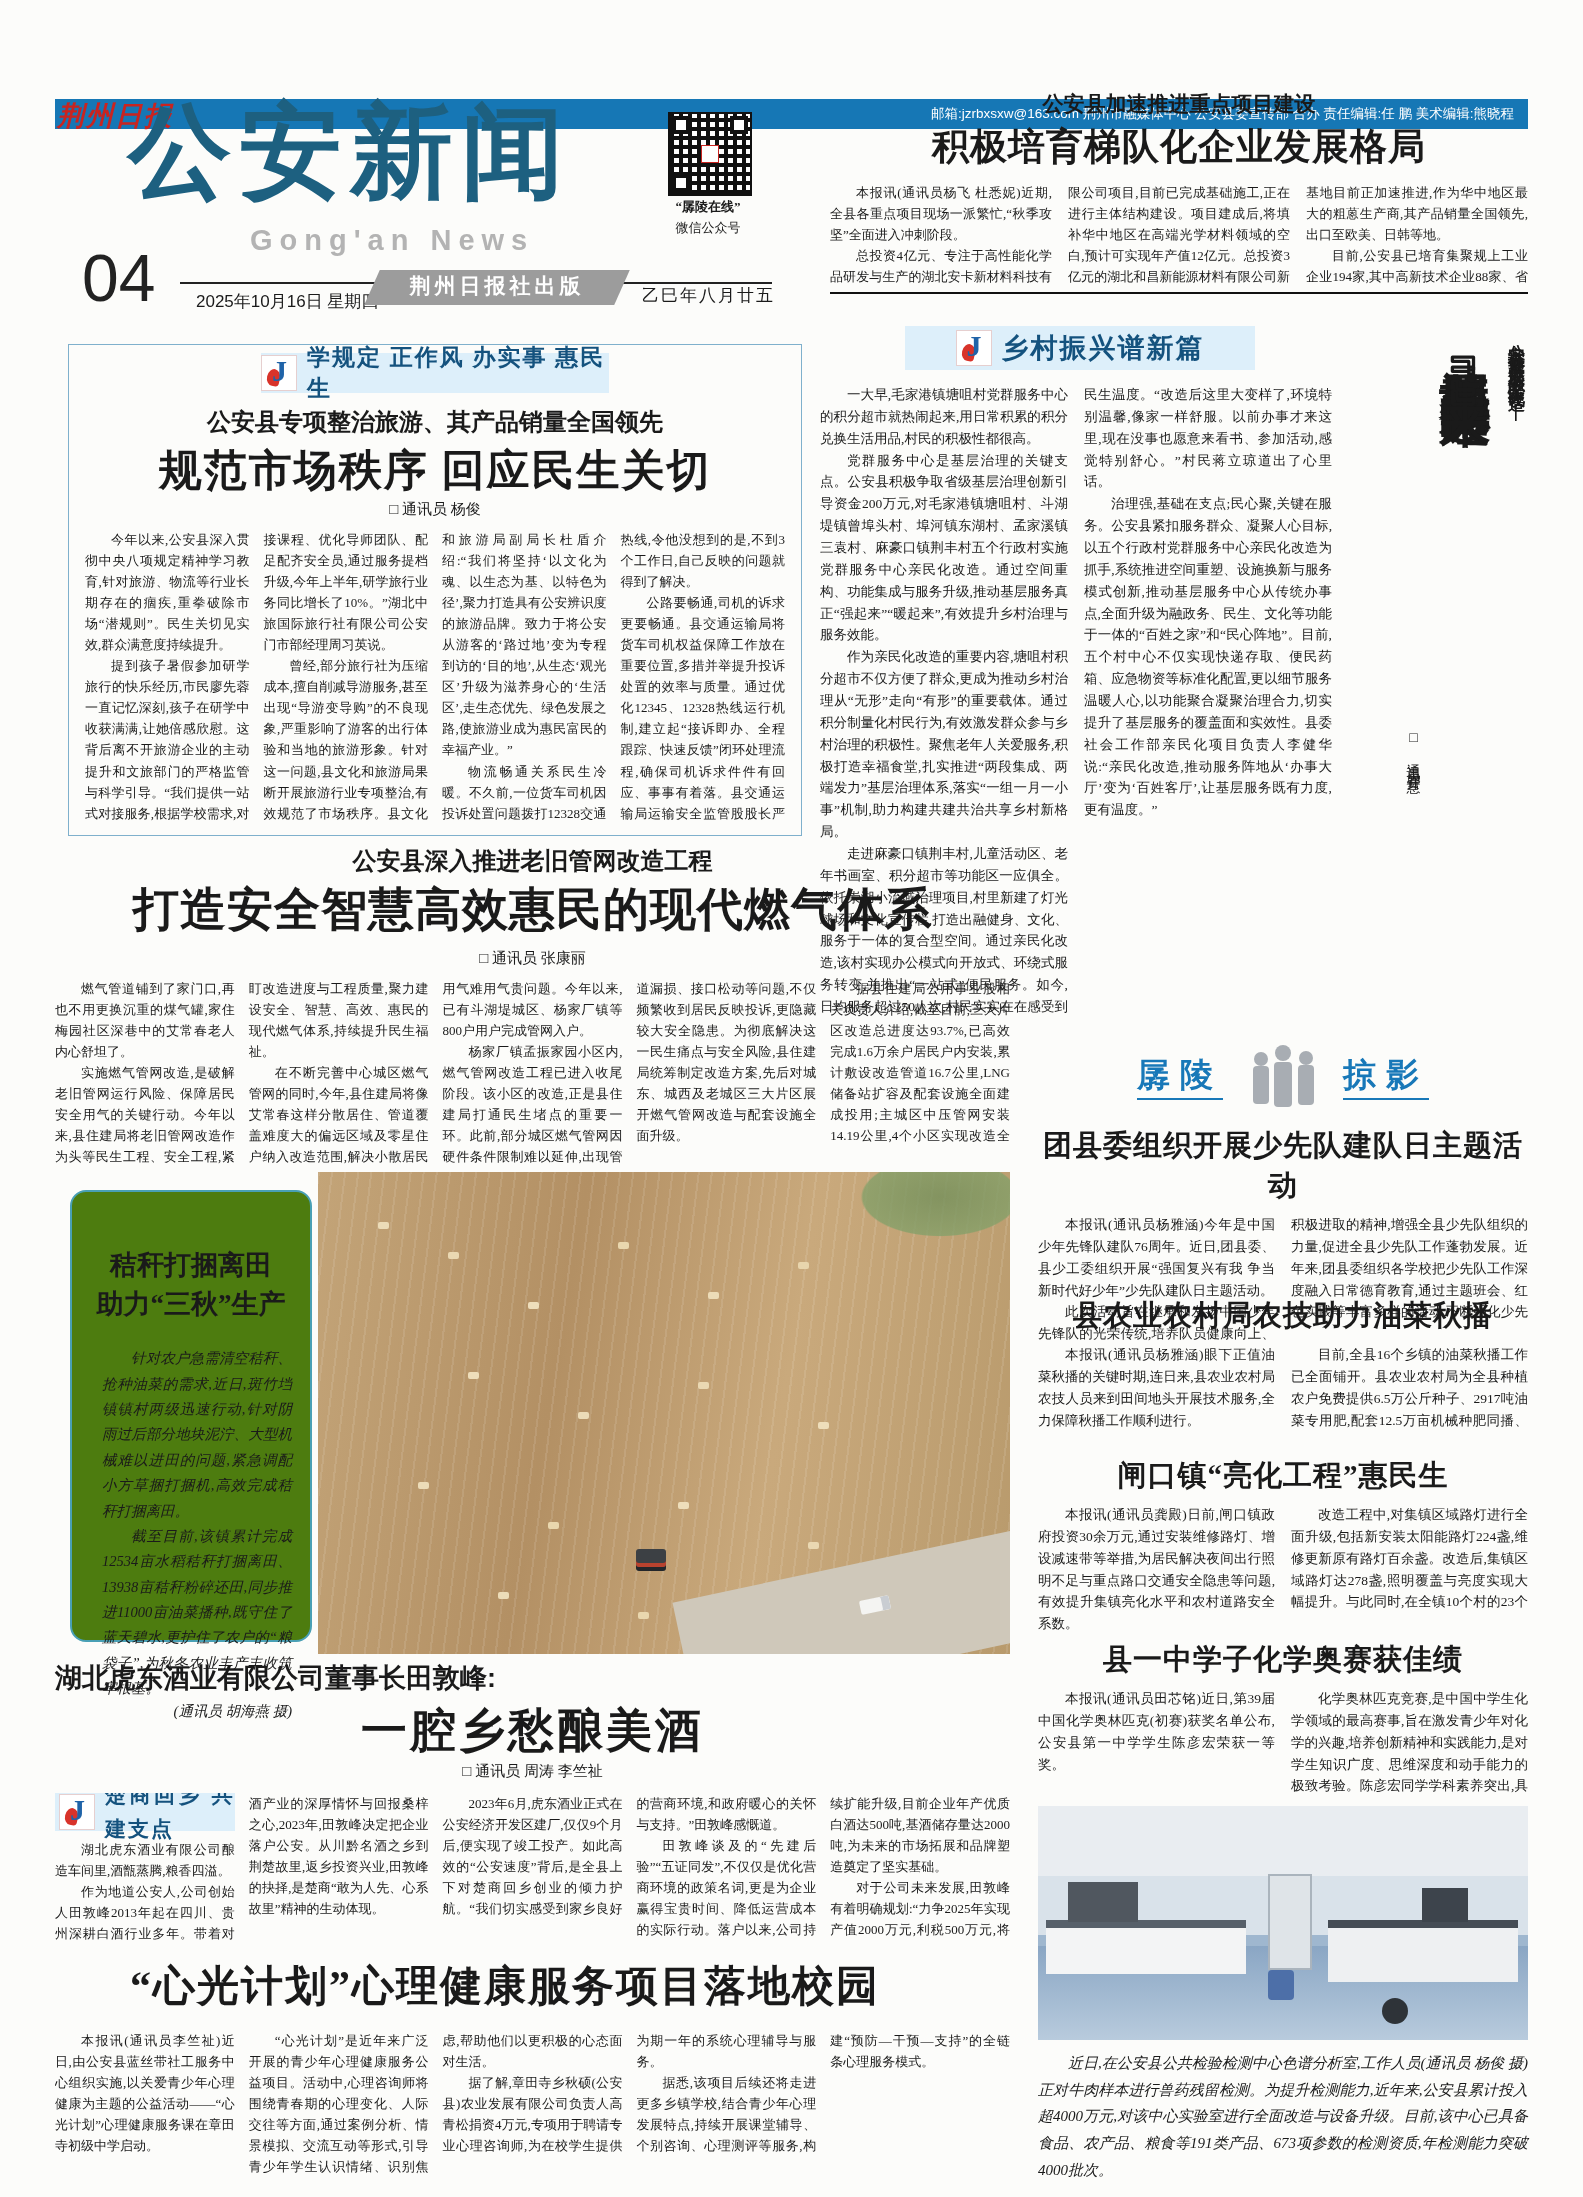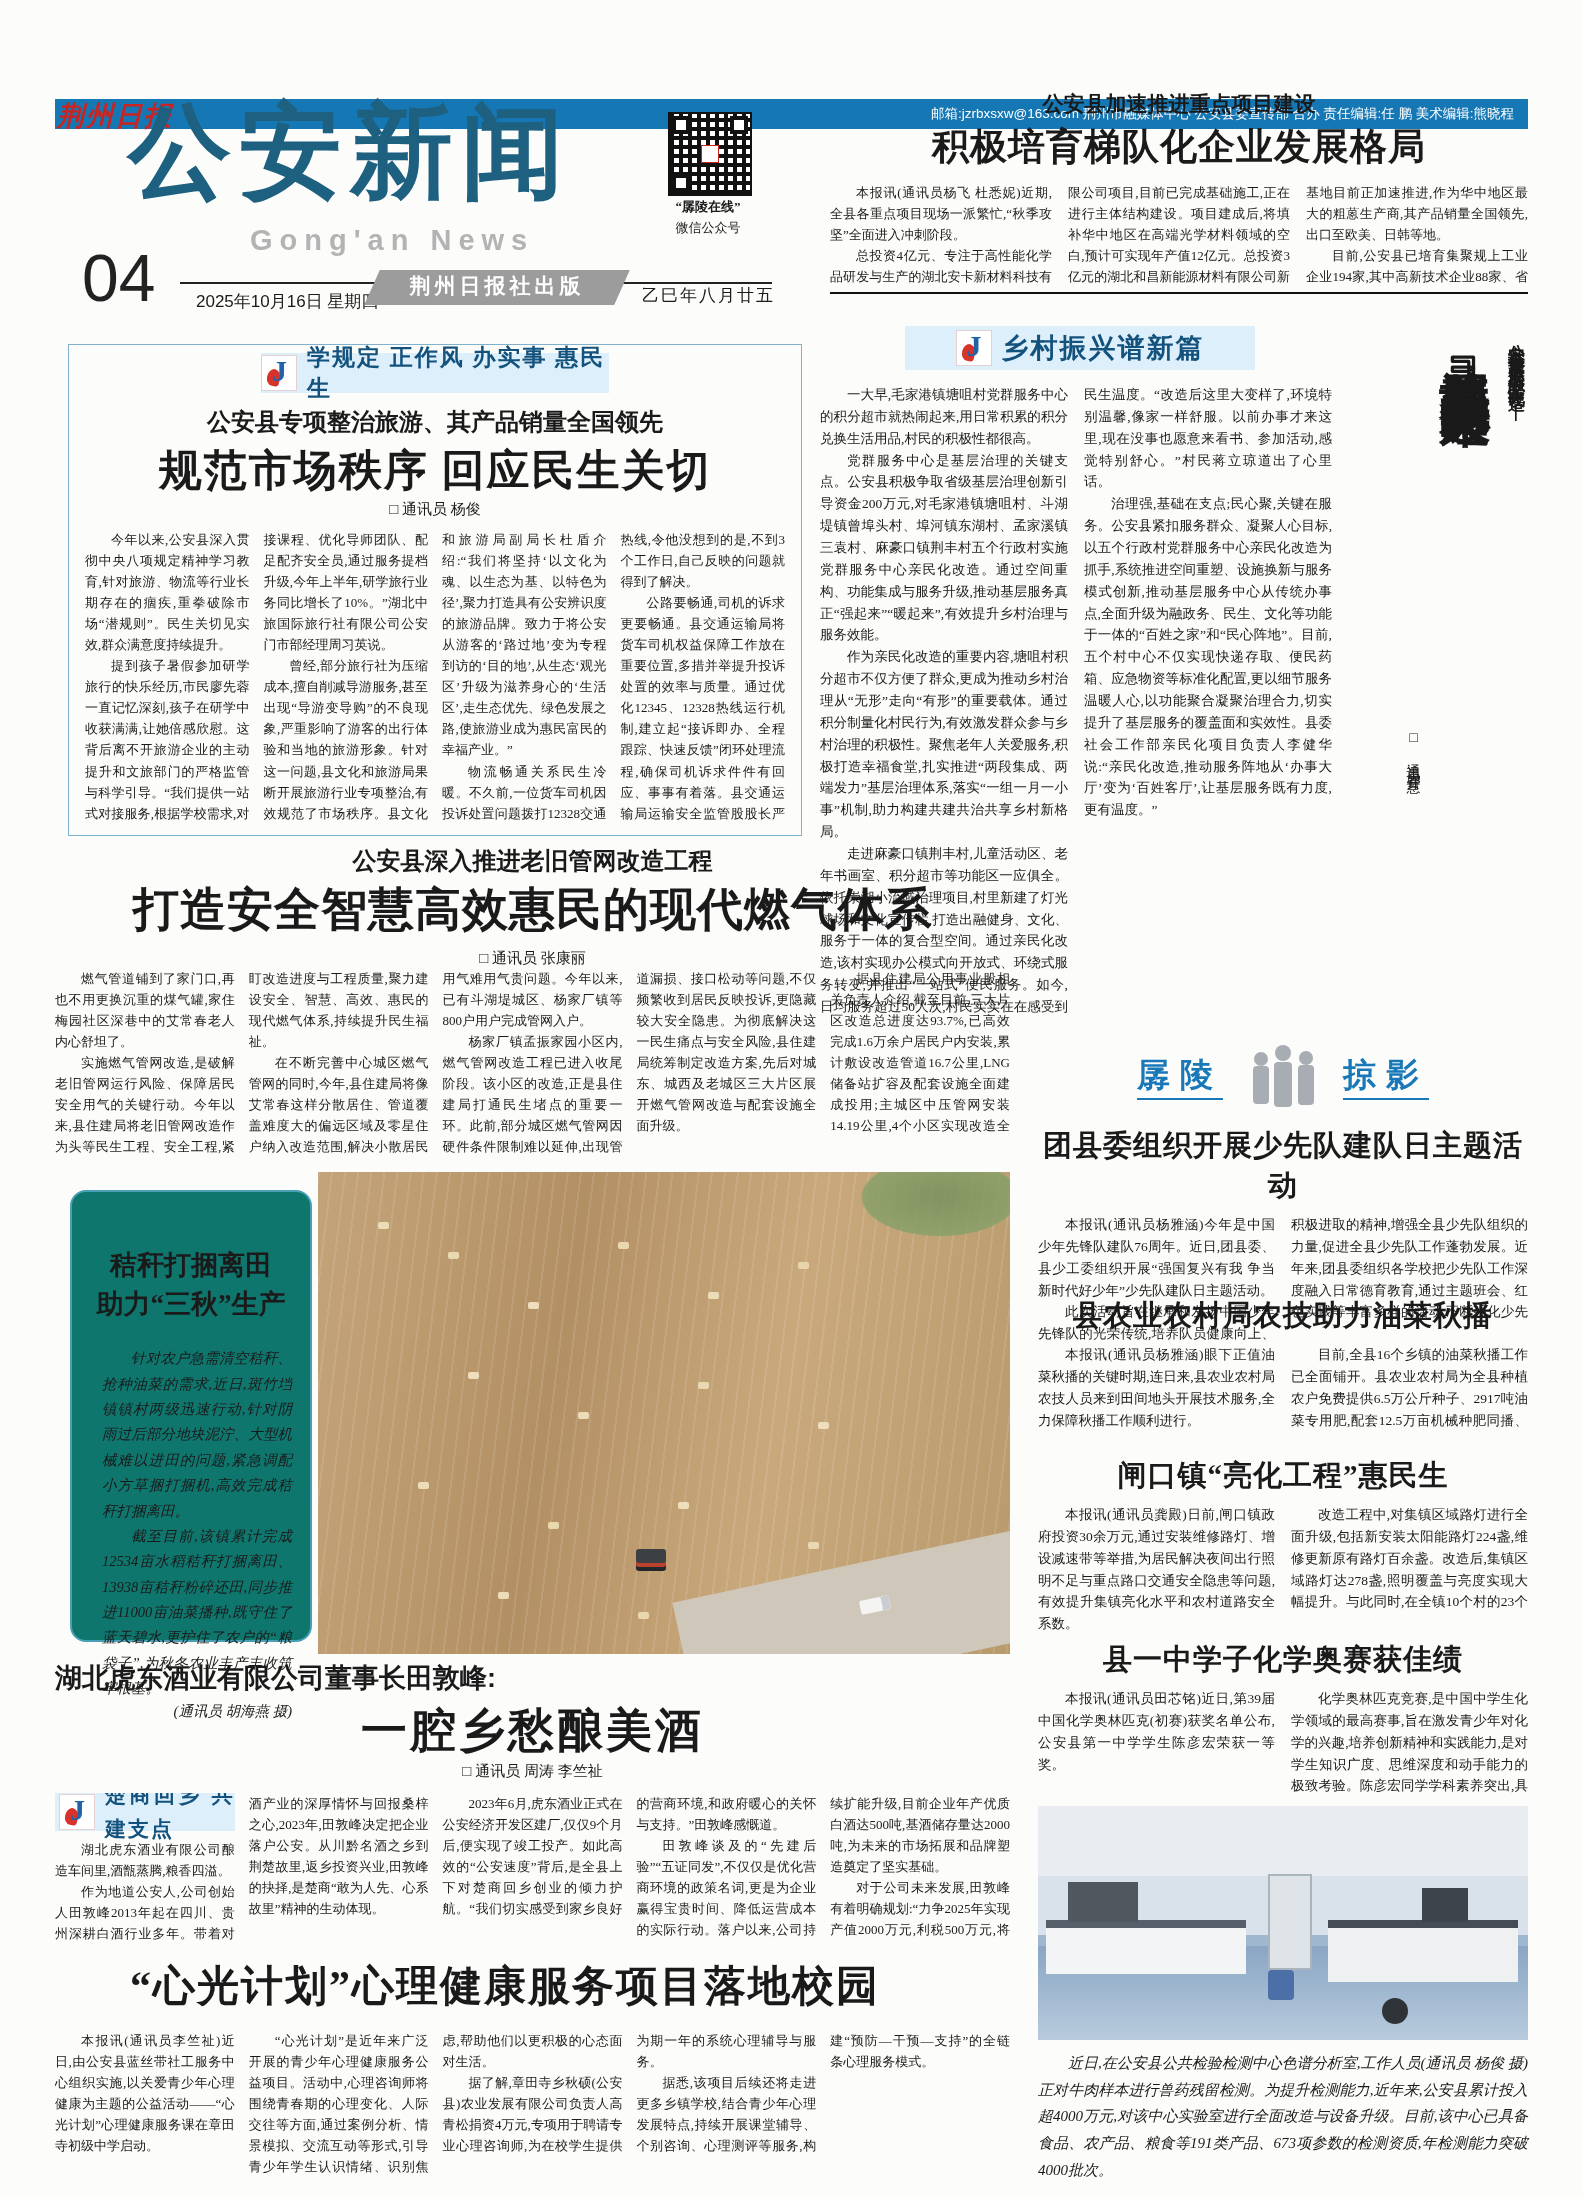--- a/index.html
+++ b/index.html
@@ -47,25 +47,25 @@
   .a1kicker{text-align:center;font-weight:bold;font-size:24px;margin-top:13px;font-family:"Liberation Sans",sans-serif;}
   .a1headline{text-align:center;font-weight:900;font-size:43px;margin-top:4px;letter-spacing:2px;}
   .a1byline{text-align:center;font-size:15px;}
   .a1body{margin:10px 16px 0;height:296px;column-count:4;column-gap:14px;}
 
   
   .gas{left:55px;top:845px;width:955px;}
   .gas-kicker{text-align:center;font-weight:bold;font-size:24px;font-family:"Liberation Sans",sans-serif;}
   .gas-headline{text-align:center;font-weight:900;font-size:46px;margin-top:2px;letter-spacing:1px;}
   .gas-byline{text-align:center;font-size:15px;margin-top:8px;}
-  .gas-body{height:198px;column-count:5;column-gap:14px;}
+  .gas-body{margin-top:10px;height:198px;column-count:5;column-gap:14px;}
 
   
   .strawbox{left:70px;top:1190px;width:242px;height:452px;border:2px solid #49a0b5;border-radius:16px;
-            box-sizing:border-box;padding:54px 18px 0;background:#0f766e;}
+            box-sizing:border-box;padding:54px 18px 0;background:#4d7c0f;}
   .straw-h{text-align:center;font-weight:900;font-size:27px;line-height:1.45;}
   .straw-body{margin-top:22px;font-size:14.5px;line-height:1.75;text-align:justify;font-style:italic;margin-left:12px;}
   .straw-credit{text-align:right;font-size:14.5px;font-style:italic;}
   .fieldphoto{left:318px;top:1172px;width:692px;height:482px;overflow:hidden;
       background:linear-gradient(100deg,#c3a478 0%,#b39064 35%,#c9a97c 65%,#b89a6c 100%);}
   .fieldphoto .rows{position:absolute;inset:0;
       background:repeating-linear-gradient(97deg,rgba(255,255,255,.10) 0 2px,rgba(0,0,0,0) 2px 13px);}
   .fieldphoto .green{position:absolute;right:-40px;top:-30px;width:220px;height:110px;border-radius:50%;
       background:radial-gradient(closest-side,#74905b,#85a069 70%,transparent 72%);opacity:.8;}
   .fieldphoto .road{position:absolute;right:-30px;bottom:-20px;width:360px;height:110px;background:#cfc8ba;

